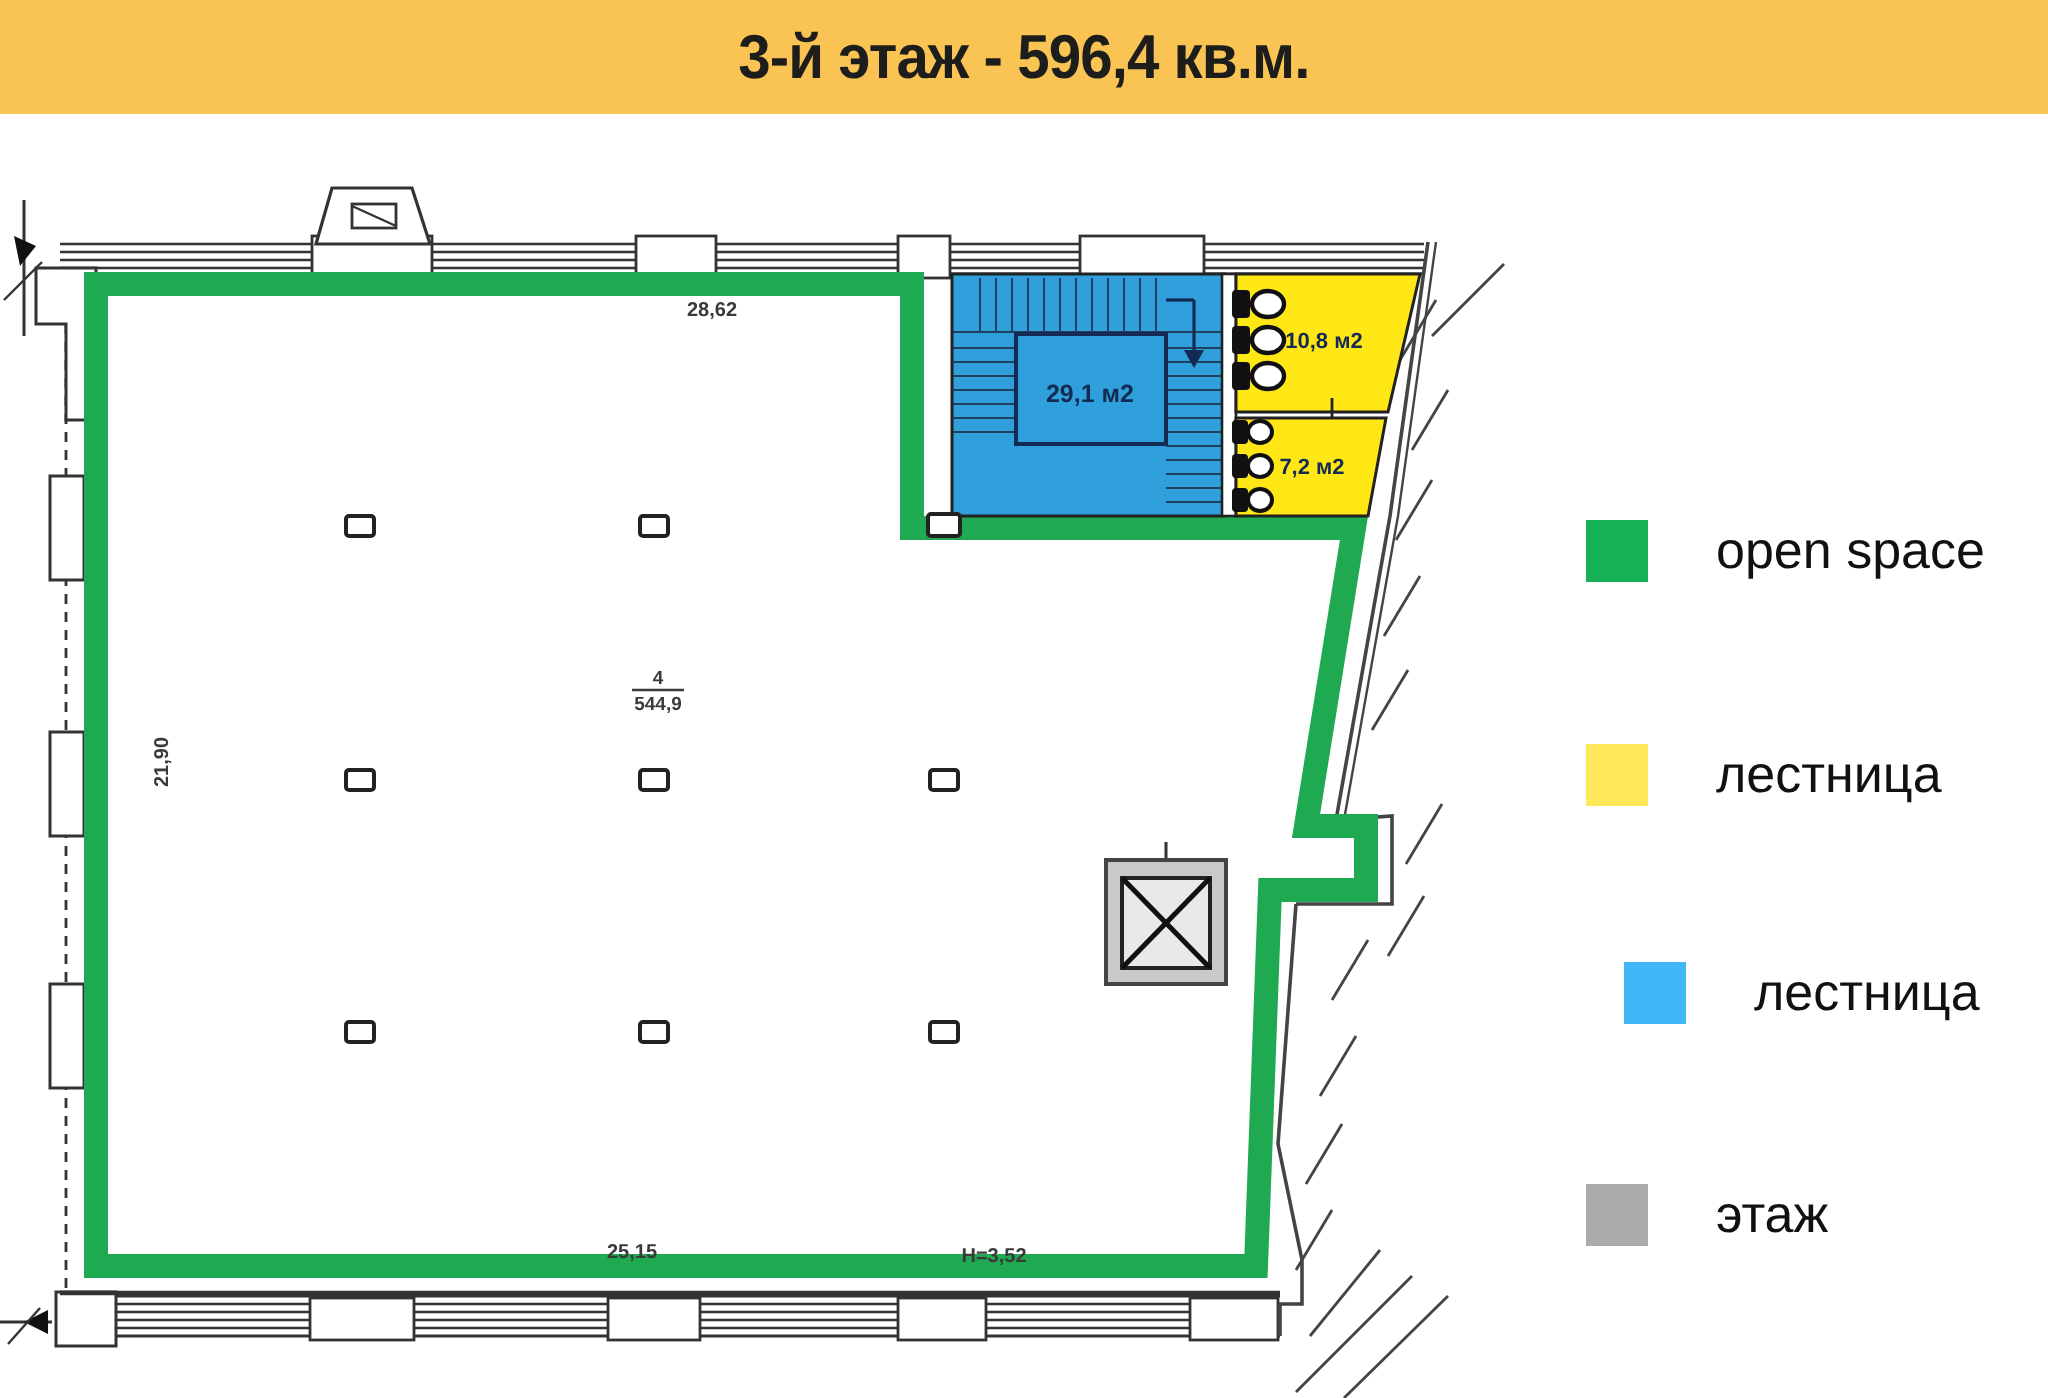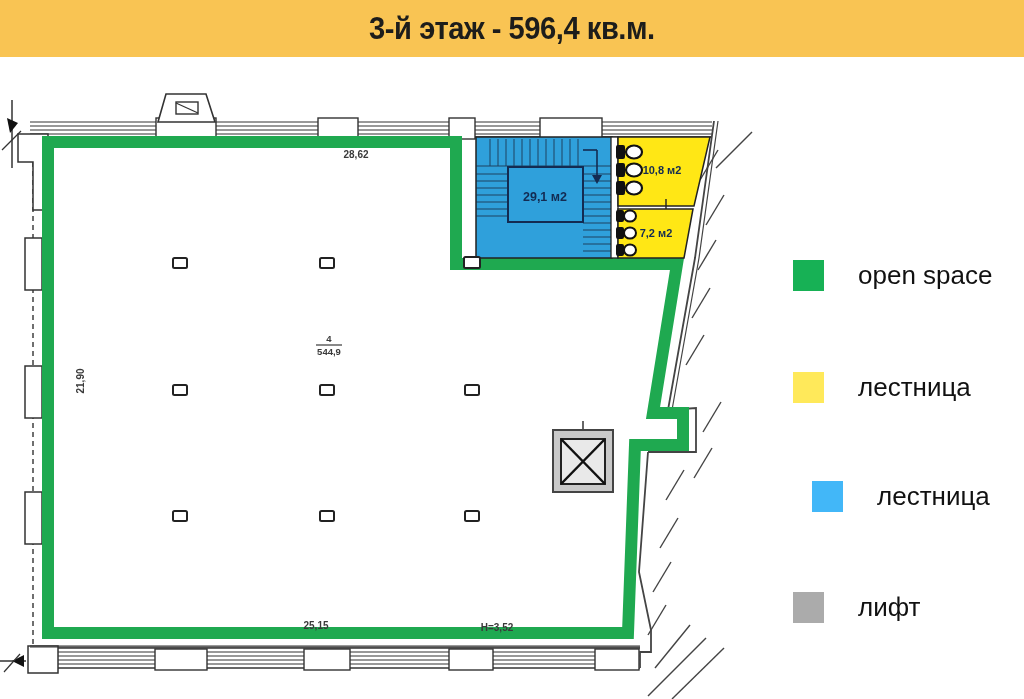--- a/index.html
+++ b/index.html
@@ -236,15 +236,15 @@
   <div class="legend-item li-1">
     <span class="swatch" style="background: rgb(255, 233, 90);"></span>
     <span class="lbl">лестница</span>
   </div>
   <div class="legend-item li-2">
     <span class="swatch" style="background: rgb(66, 183, 248);"></span>
     <span class="lbl">лестница</span>
   </div>
   <div class="legend-item li-3">
     <span class="swatch" style="background: rgb(171, 171, 171);"></span>
-    <span class="lbl">лифт</span>
+    <span class="lbl">этаж</span>
   </div>
 </div>
 
 </body></html>

